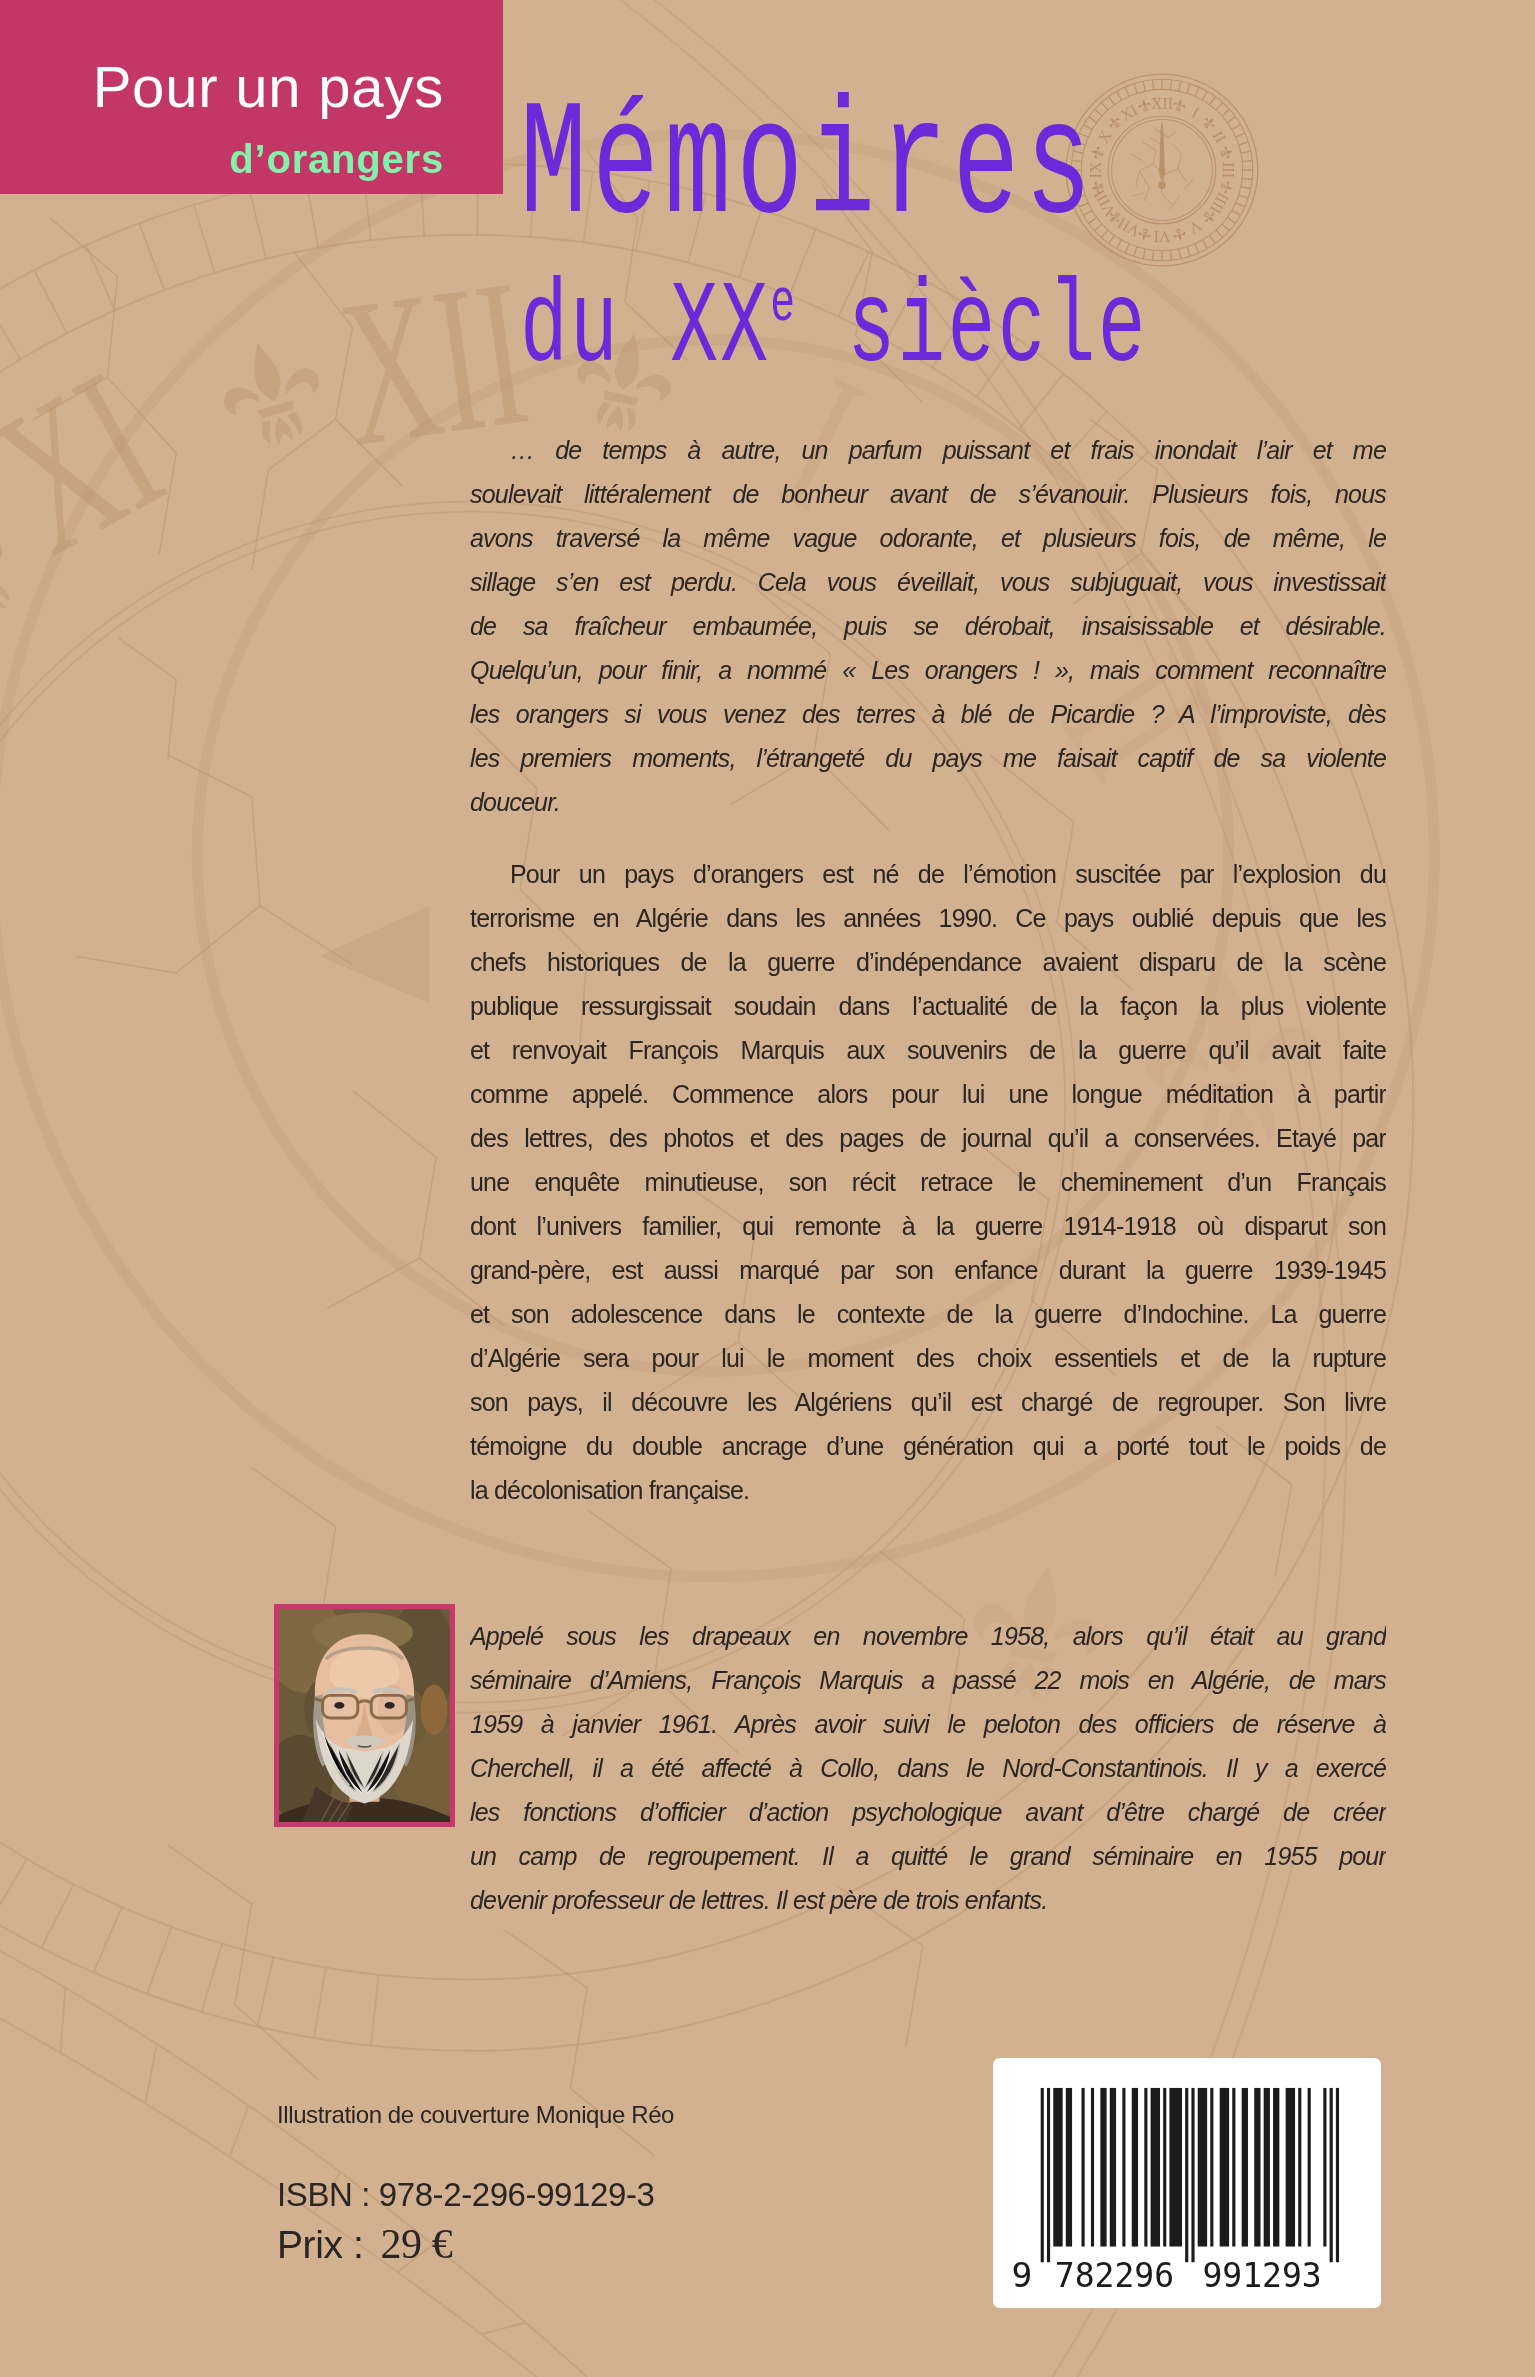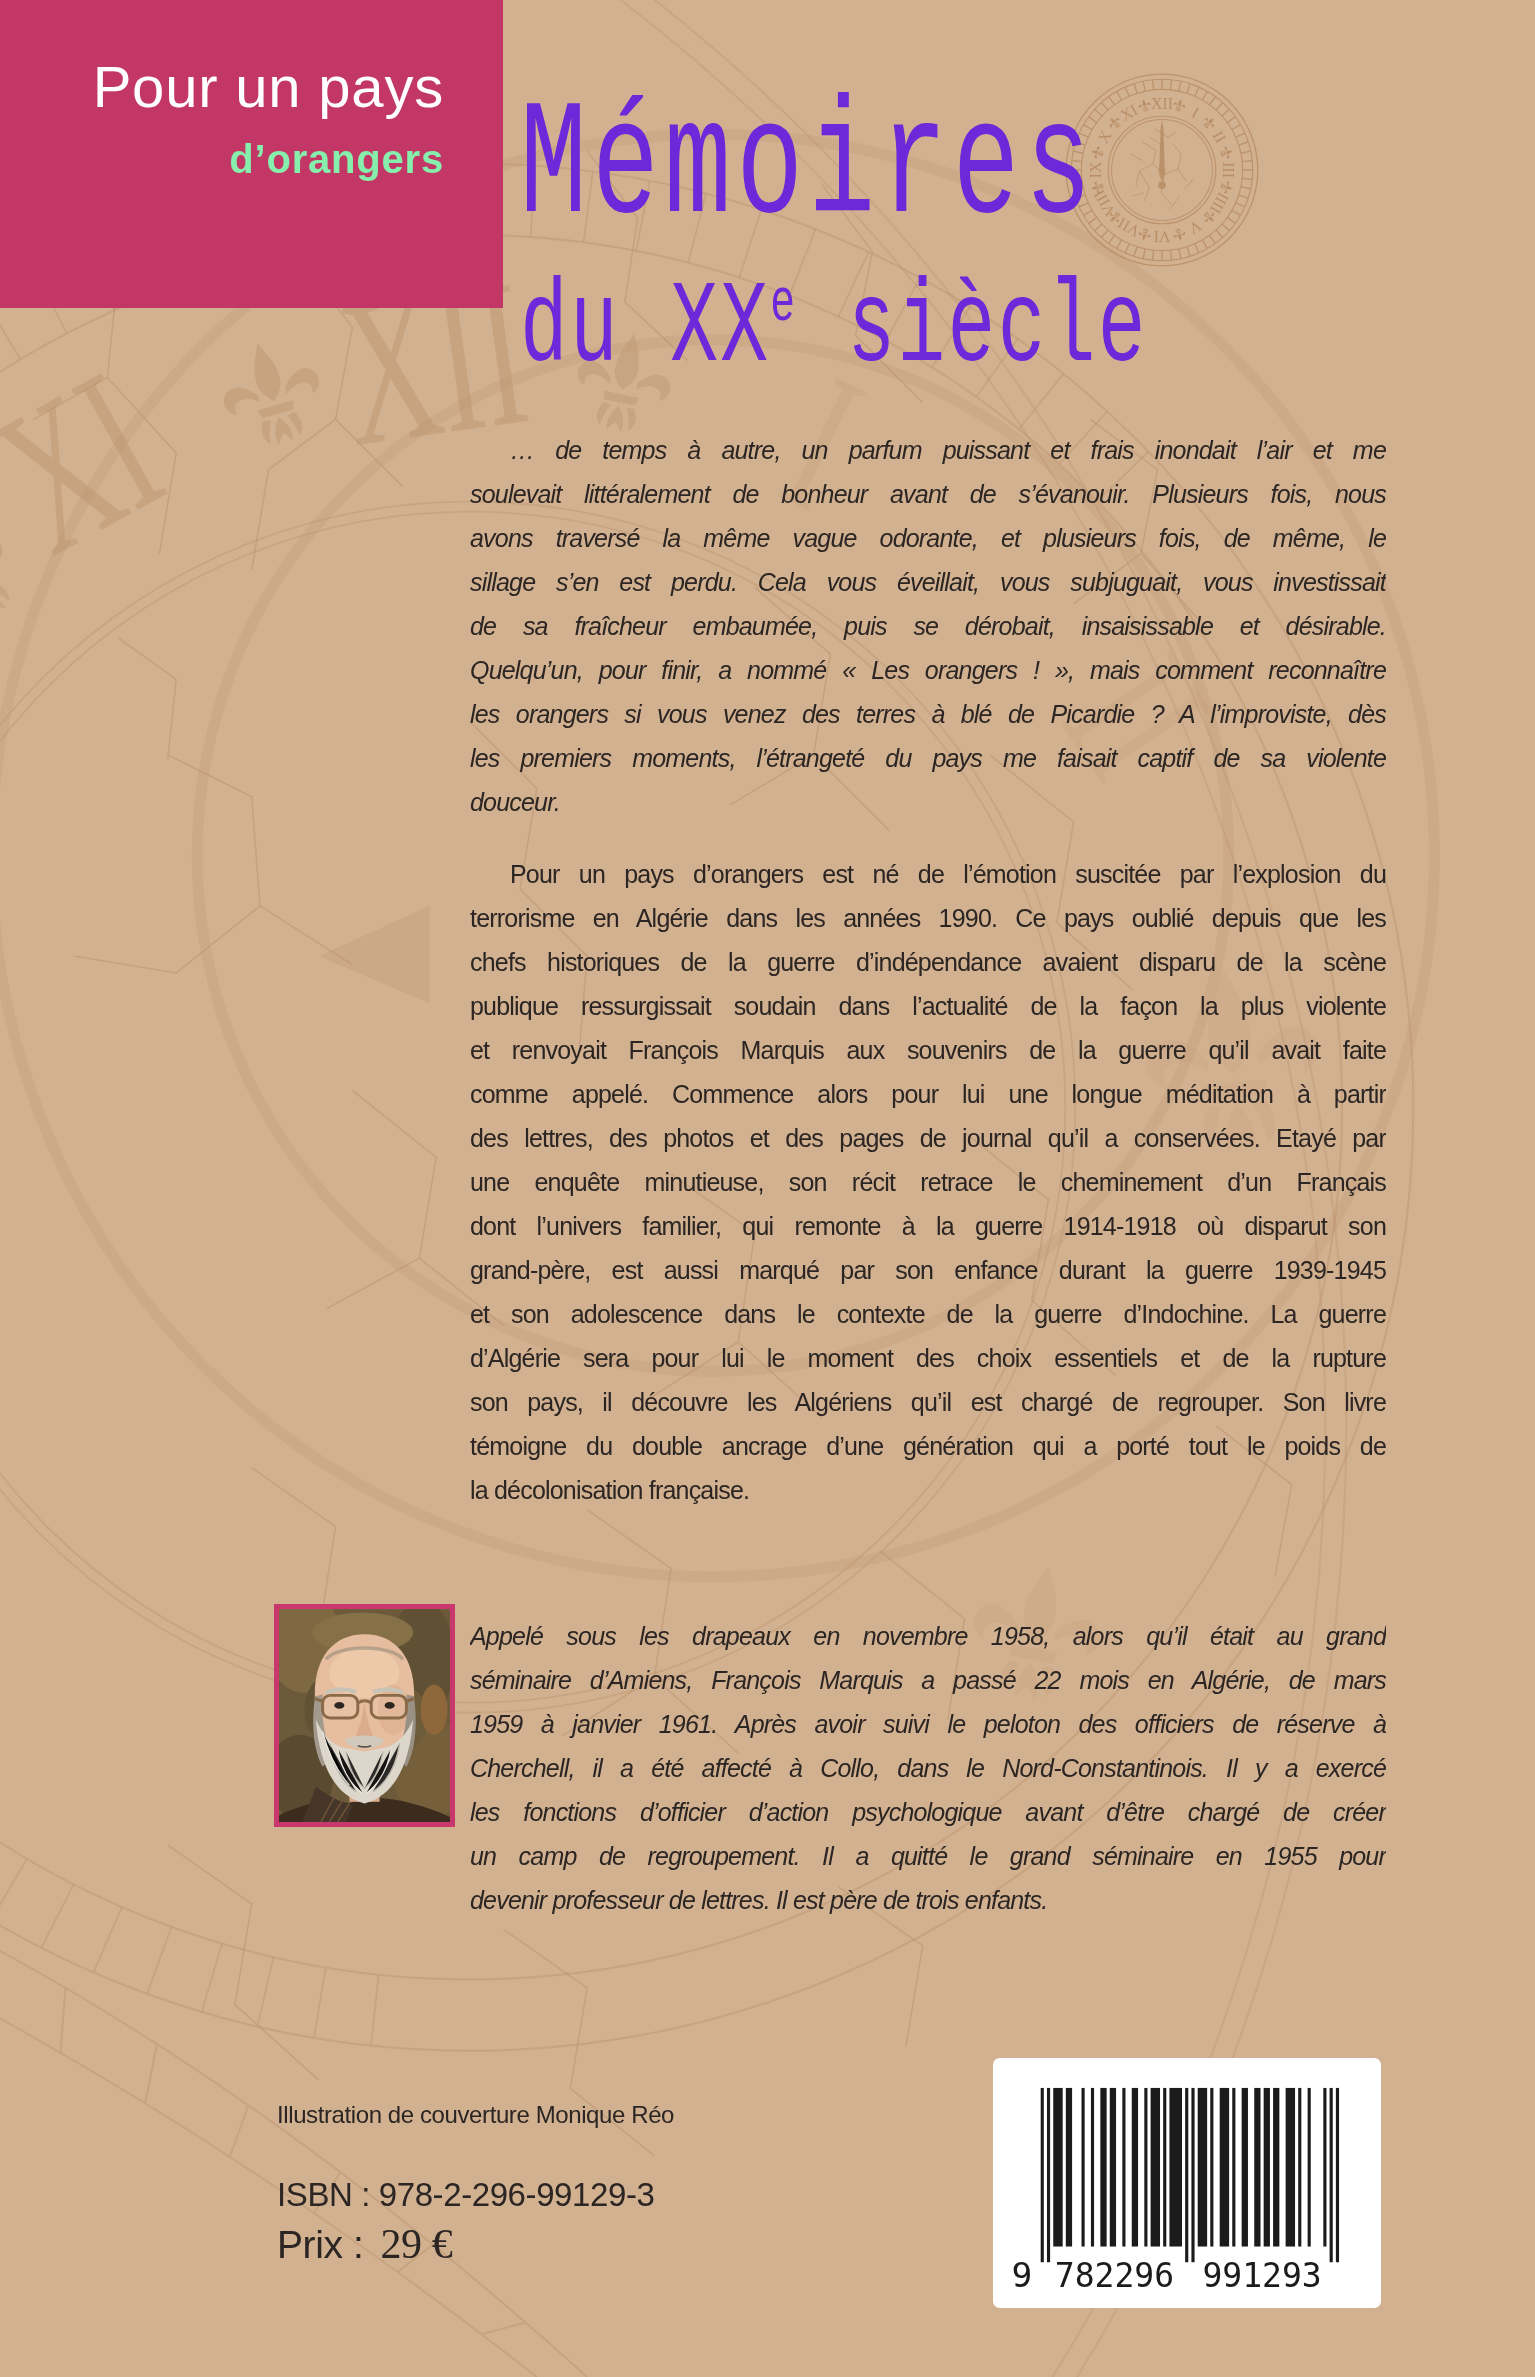--- a/index.html
+++ b/index.html
@@ -1,20 +1,20 @@
 <!DOCTYPE html>
 <html style="font-size:13.4px"><head>
 <meta charset="utf-8">
 <style>
   html,body{margin:0;padding:0;background:#6e6258;}
   .page{position:relative;width:1535px;height:2377px;background:#d2b190;overflow:hidden;font-family:"Liberation Sans",sans-serif;}
   svg{display:block;}
   .watermark{position:absolute;left:0;top:0;z-index:0;}
   .medallion{position:absolute;left:1062px;top:70px;z-index:1;}
-  .title-box{position:absolute;left:0;top:0;width:503px;height:308px;background:#c23765;z-index:3;
+  .title-box{position:absolute;left:0;top:0;width:503px;height:194px;background:#c23765;z-index:3;
              box-sizing:border-box;text-align:right;padding:52px 59px 0 0;}
   .t1{font-size:58px;line-height:69px;font-weight:400;color:#ffffff;letter-spacing:0.8px;}
   .t2{font-size:40px;line-height:77px;font-weight:700;color:#86efac;letter-spacing:0.8px;}
   .collection{position:absolute;left:520px;top:81px;z-index:2;color:#6d28d9;font-family:Liberation Mono, monospace;}
   .c1{font-size:164px;line-height:173px;font-weight:300;letter-spacing:7.6px;transform:scale(0.68,1);transform-origin:0 0;white-space:nowrap;}
   .c2{font-size:117px;line-height:126px;font-weight:300;letter-spacing:3.4px;transform:scale(0.68,1);transform-origin:0 0;white-space:nowrap;margin-top:-13.4px;}
   .c2 sup{font-size:0.52em;vertical-align:super;}
   .para{position:absolute;left:470px;width:916px;z-index:3;color:#2b2523;font-size:25px;letter-spacing:-0.8px;}
   .tline{height:44px;line-height:44px;text-align:justify;text-align-last:justify;overflow:hidden;}
   .tline:last-child{text-align-last:left;}

